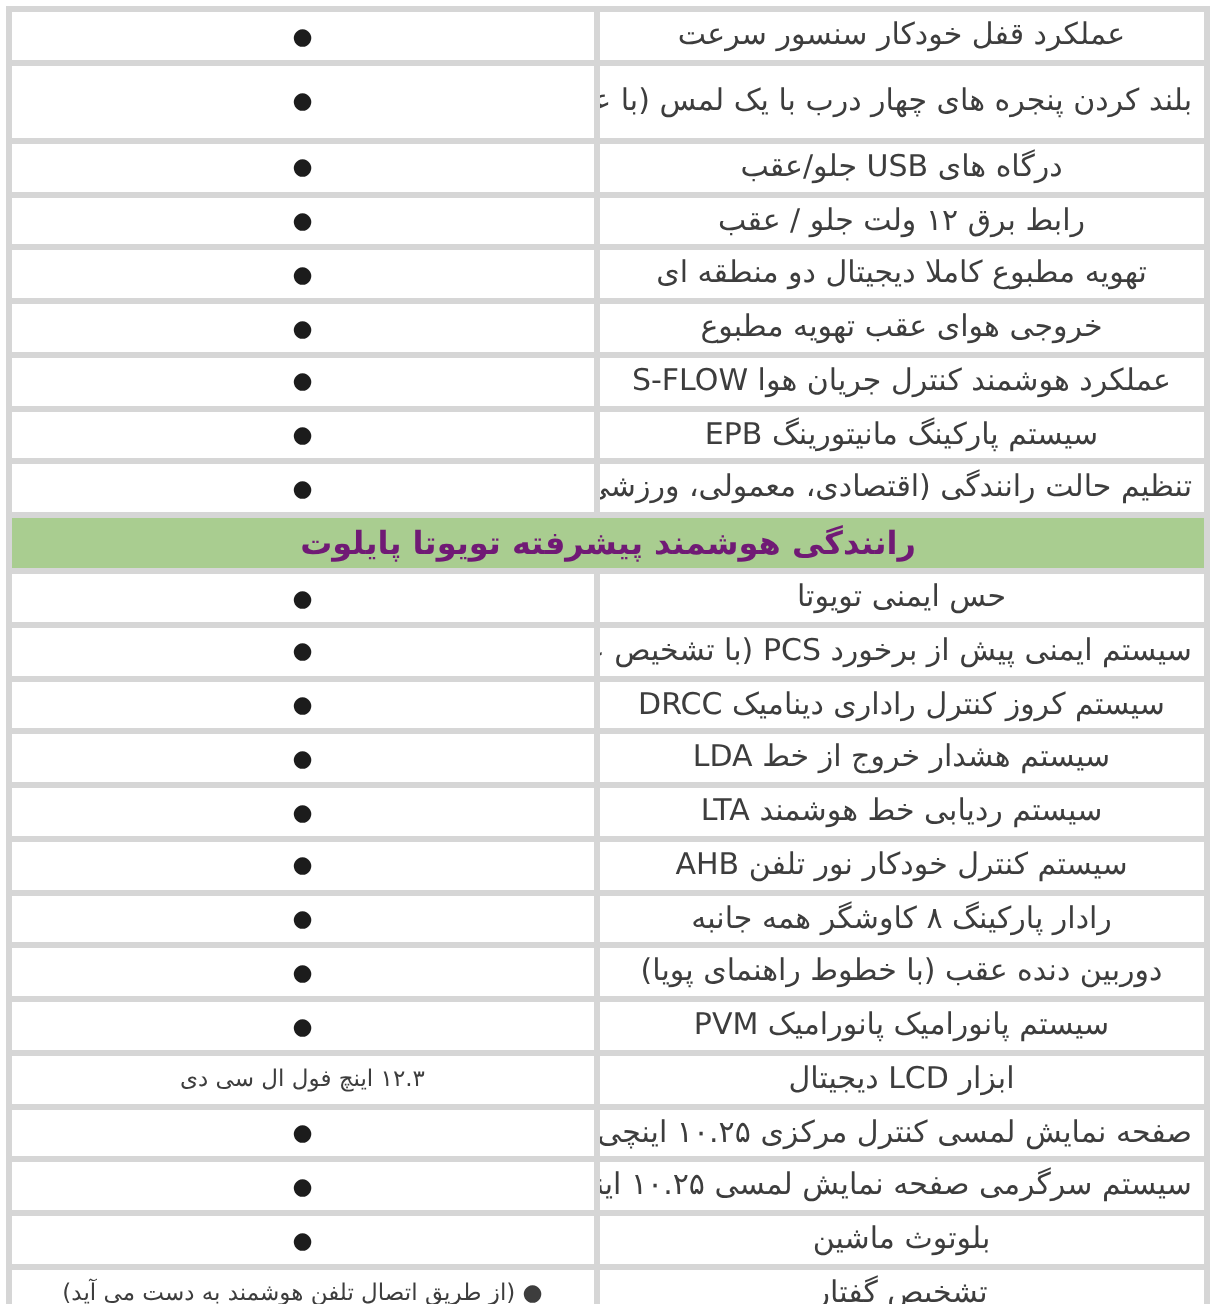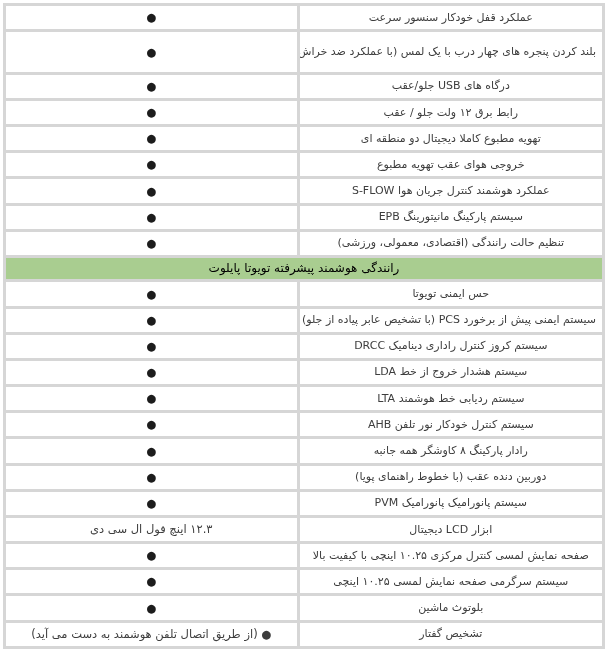--- a/index.html
+++ b/index.html
@@ -3,26 +3,26 @@
 <meta charset="utf-8">
 <style>
   html,body{margin:0;padding:0;background:#ffffff;}
   body{width:608px;height:652px;overflow:hidden;
        font-family:"DejaVu Sans","Liberation Sans",sans-serif;}
   .page{width:608px;height:652px;box-sizing:border-box;padding:3px;direction:rtl;}
   table.spec{width:100%;height:646px;border-collapse:collapse;table-layout:fixed;direction:rtl;}
   col.c-feature{width:51%;}
   col.c-value{width:49%;}
   td{border:3px solid #d6d6d6;background:#ffffff;text-align:center;vertical-align:middle;
-     font-size:11px;color:#3d3d3d;padding:1px 6px;line-height:1.45;
+     font-size:15px;color:#3d3d3d;padding:1px 6px;line-height:1.45;
      white-space:nowrap;overflow:hidden;}
   tr.r td{height:19px;}
   tr.tall td{height:34px;}
   tr.tall2 td{height:40px;}
-  tr.hdr td{height:16px;background:#a9cd90;font-weight:normal;font-size:12px;color:#000000;}
+  tr.hdr td{height:16px;background:#a9cd90;font-weight:bold;font-size:16px;color:#701a75;}
   td.dot{font-size:9px;color:#1c1c1c;}
   td.value{font-size:11.5px;}
   .fl{line-height:1.6;}
 </style>
 </head>
 <body>
 
 <div class="page">
   <table class="spec">
     <colgroup>

